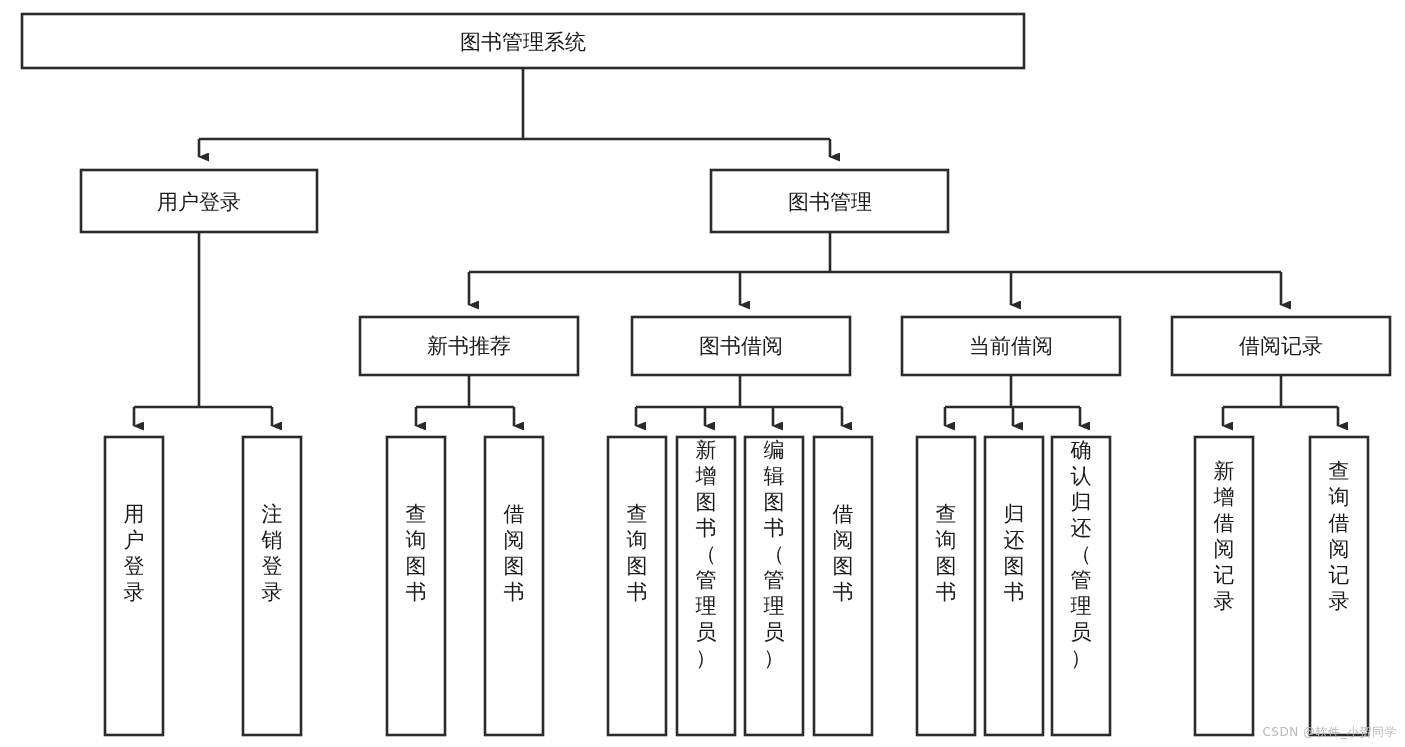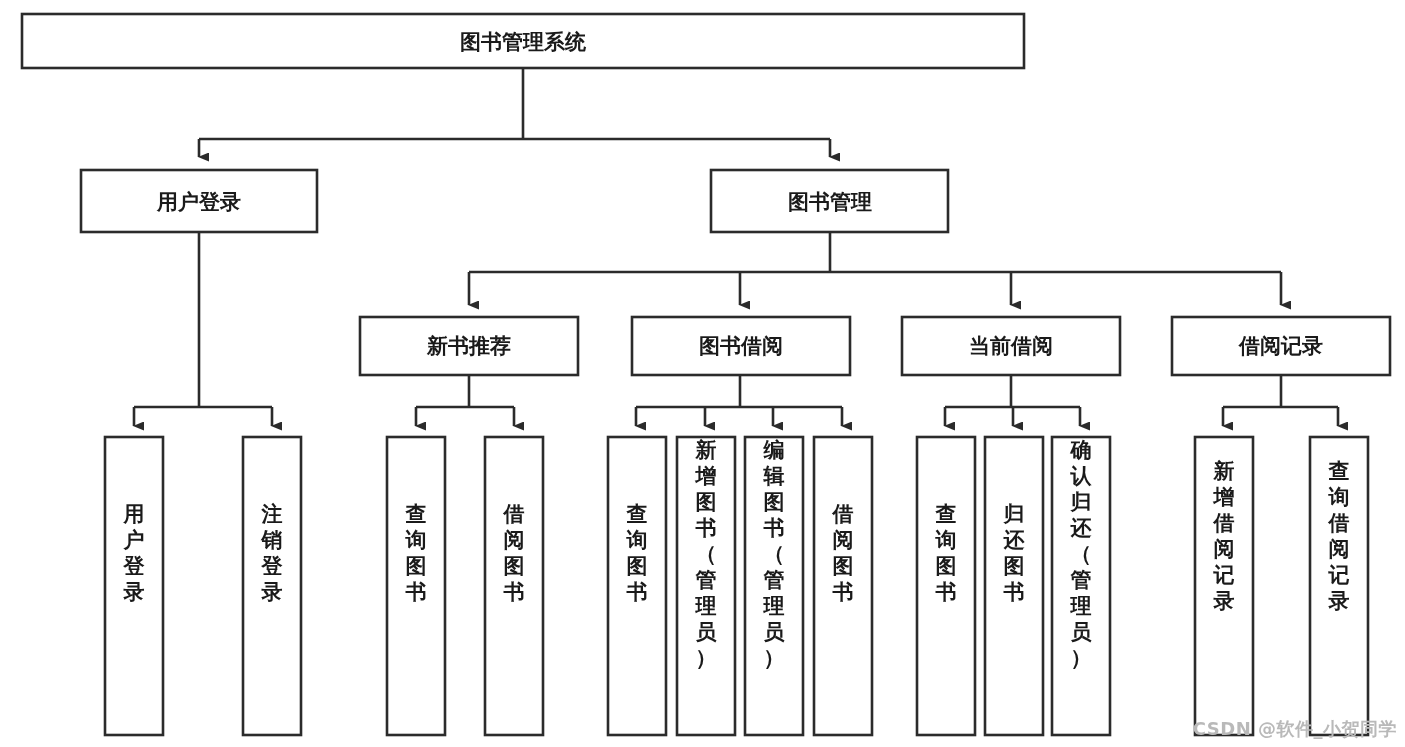--- a/index.html
+++ b/index.html
@@ -10,21 +10,20 @@
   }
   body {
     font-family: "DejaVu Sans", "Liberation Sans", sans-serif;
   }
   #diagram-root {
     position: relative;
     width: 1405px;
     height: 747px;
     background: #ffffff;
     overflow: hidden;
-    font-weight: bold;
   }
   svg.diagram-svg {
     position: absolute;
     left: 0;
     top: 0;
     width: 1405px;
     height: 747px;
     display: block;
   }
   .node-box {
@@ -49,21 +48,21 @@
     fill: #1a1a1a;
     font-family: "DejaVu Sans", "Liberation Sans", sans-serif;
     font-size: 21px;
     text-anchor: middle;
   }
   .watermark-text {
     position: absolute;
     right: 8px;
     bottom: 6px;
     font-family: "DejaVu Sans", "Liberation Sans", sans-serif;
-    font-size: 18px;
+    font-size: 12px;
     color: #b9b9b9;
     white-space: nowrap;
     letter-spacing: 0.5px;
     pointer-events: none;
     user-select: none;
     margin-left: 48px;
   }
 </style>
 </head>
 <body>

